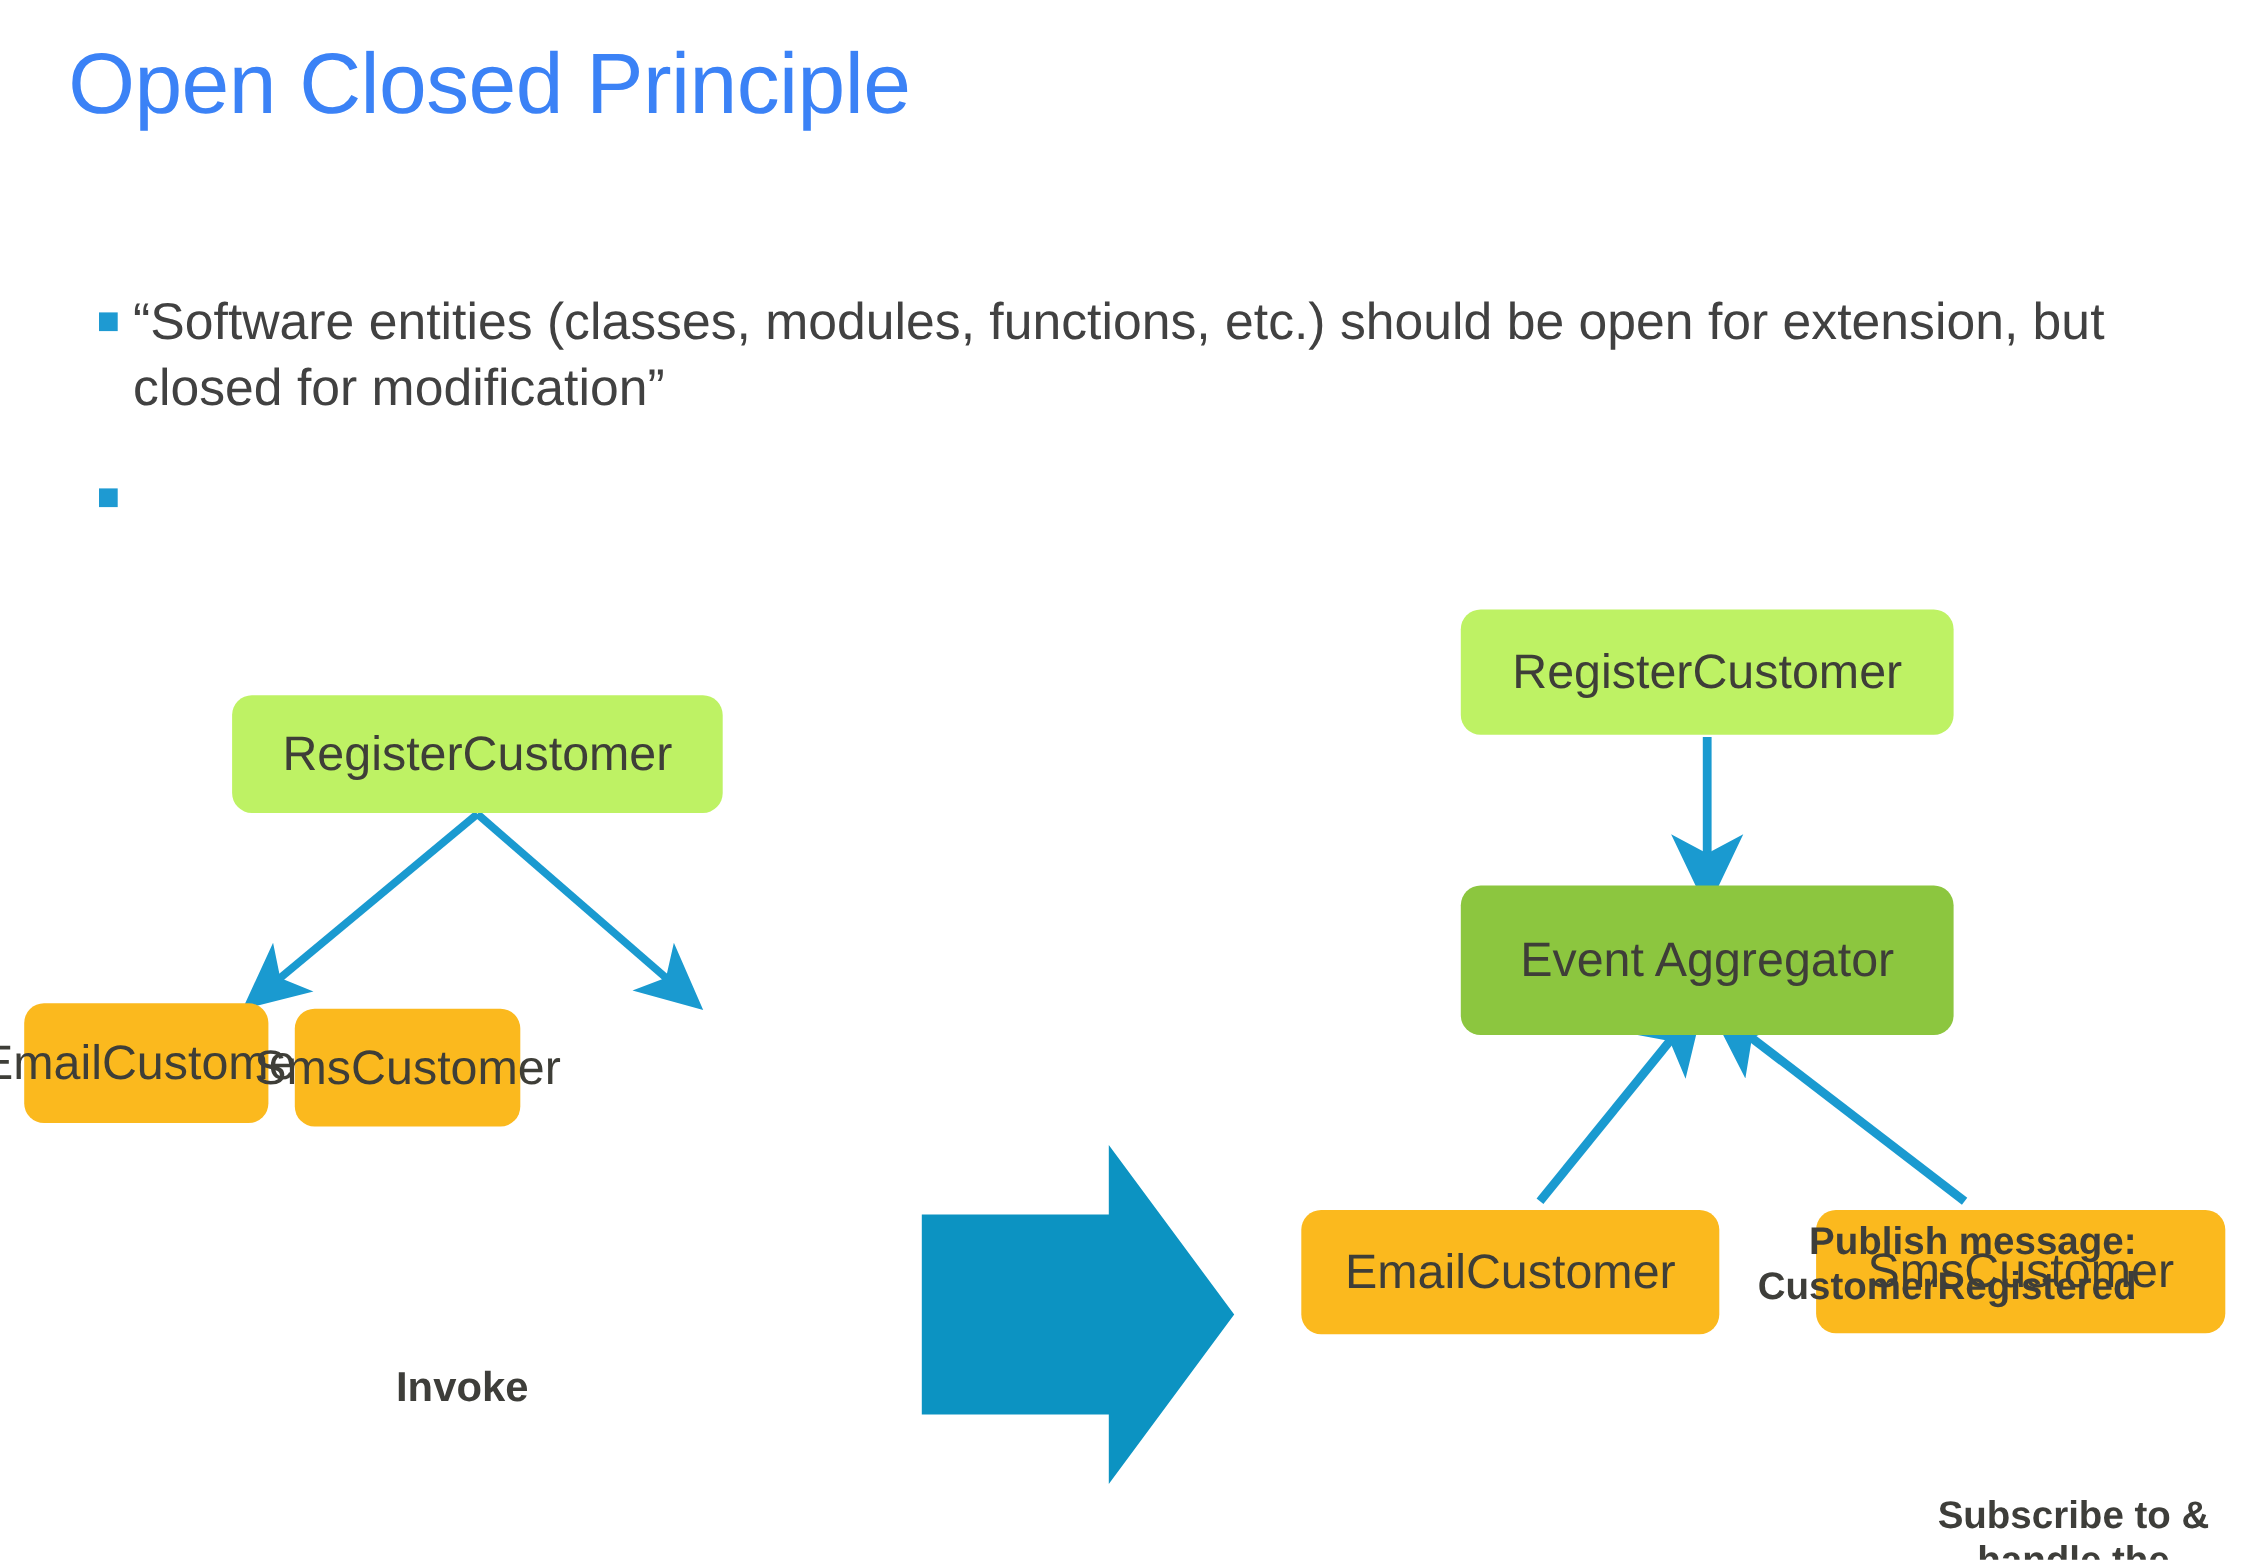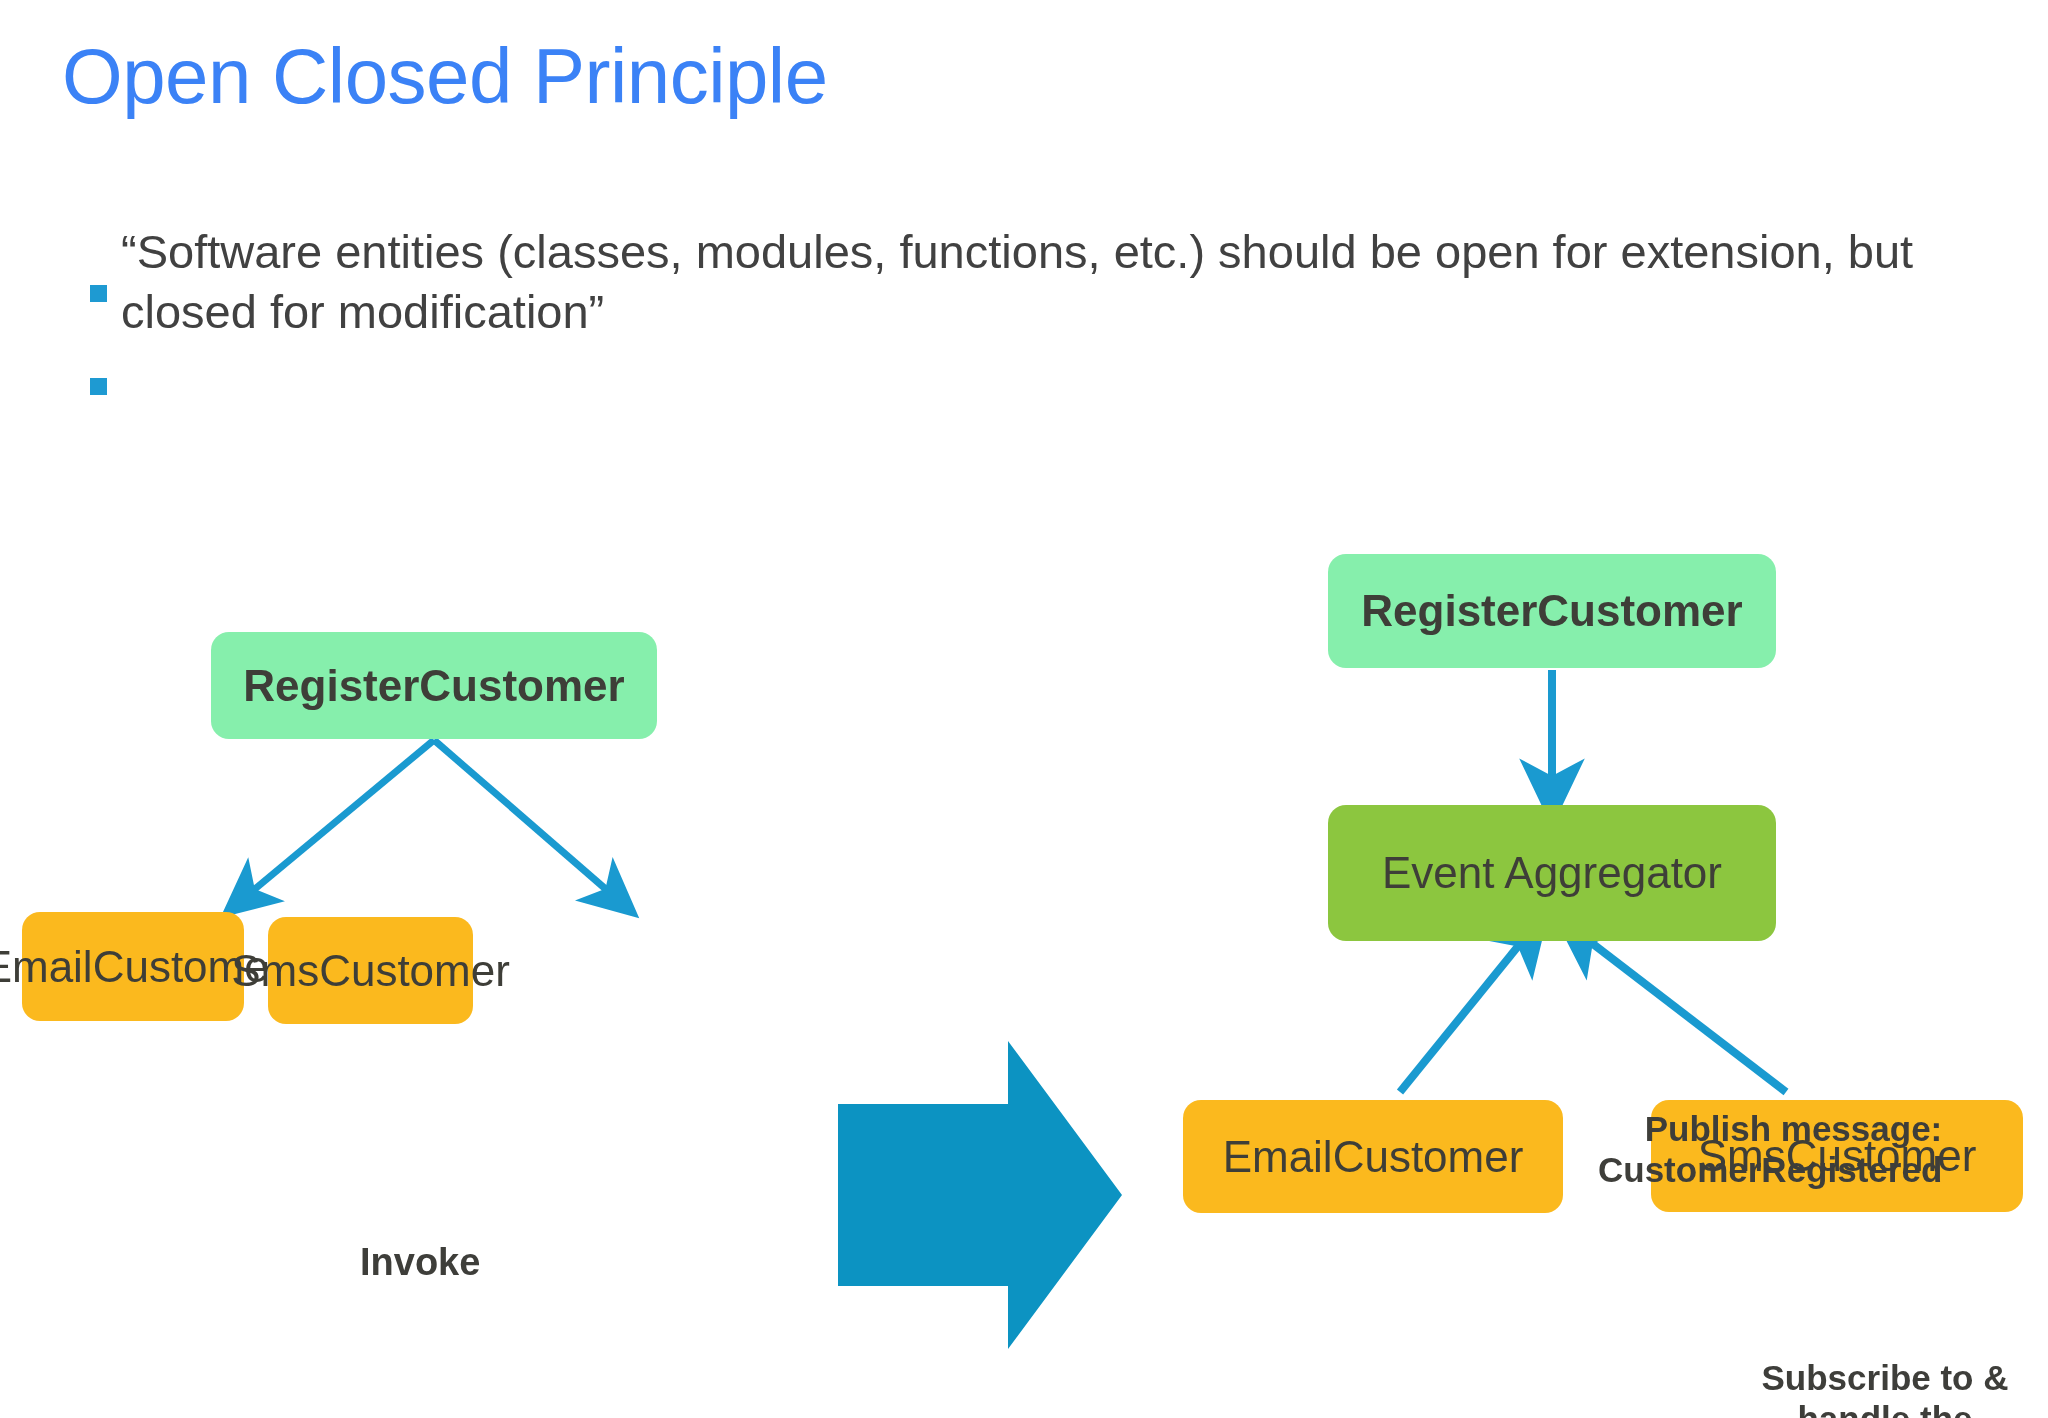--- a/index.html
+++ b/index.html
@@ -31,22 +31,23 @@
 
   
   #bullet-list {
     position: absolute;
     left: 90px;
     top: 222px;
     width: 1900px;
   }
   .bullet-row {
     display: flex;
-    align-items: center;
+    align-items: flex-start;
     margin-bottom: 14px;
+    margin-top: 40px;
   }
   .bullet-marker {
     width: 17px;
     height: 17px;
     background: #1E9AD2;
     flex: 0 0 auto;
     margin-top: 22px;
     margin-right: 14px;
   }
   .bullet-text {
@@ -79,21 +80,21 @@
     display: flex;
     align-items: center;
     justify-content: center;
     color: #3E3E38;
     font-size: 44px;
     text-align: center;
     box-sizing: border-box;
     line-height: 1;
     padding: 0 10px;
   }
-  .node.cyan  { background: #86efac; font-weight: bold; }
+  .node.cyan  { background: #bef264; }
   .node.green { background: #8CC63F; }
   .node.amber { background: #FBB91E; }
 
   
   #node-left-register     { left: 211px; top: 212px; width: 446px; height: 107px; }
   #node-left-email        { left:  22px; top: 492px; width: 222px; height: 109px; }
   #node-left-sms          { left: 268px; top: 497px; width: 205px; height: 107px; }
 
   
   #node-right-register    { left: 1328px; top: 134px; width: 448px; height: 114px; }

